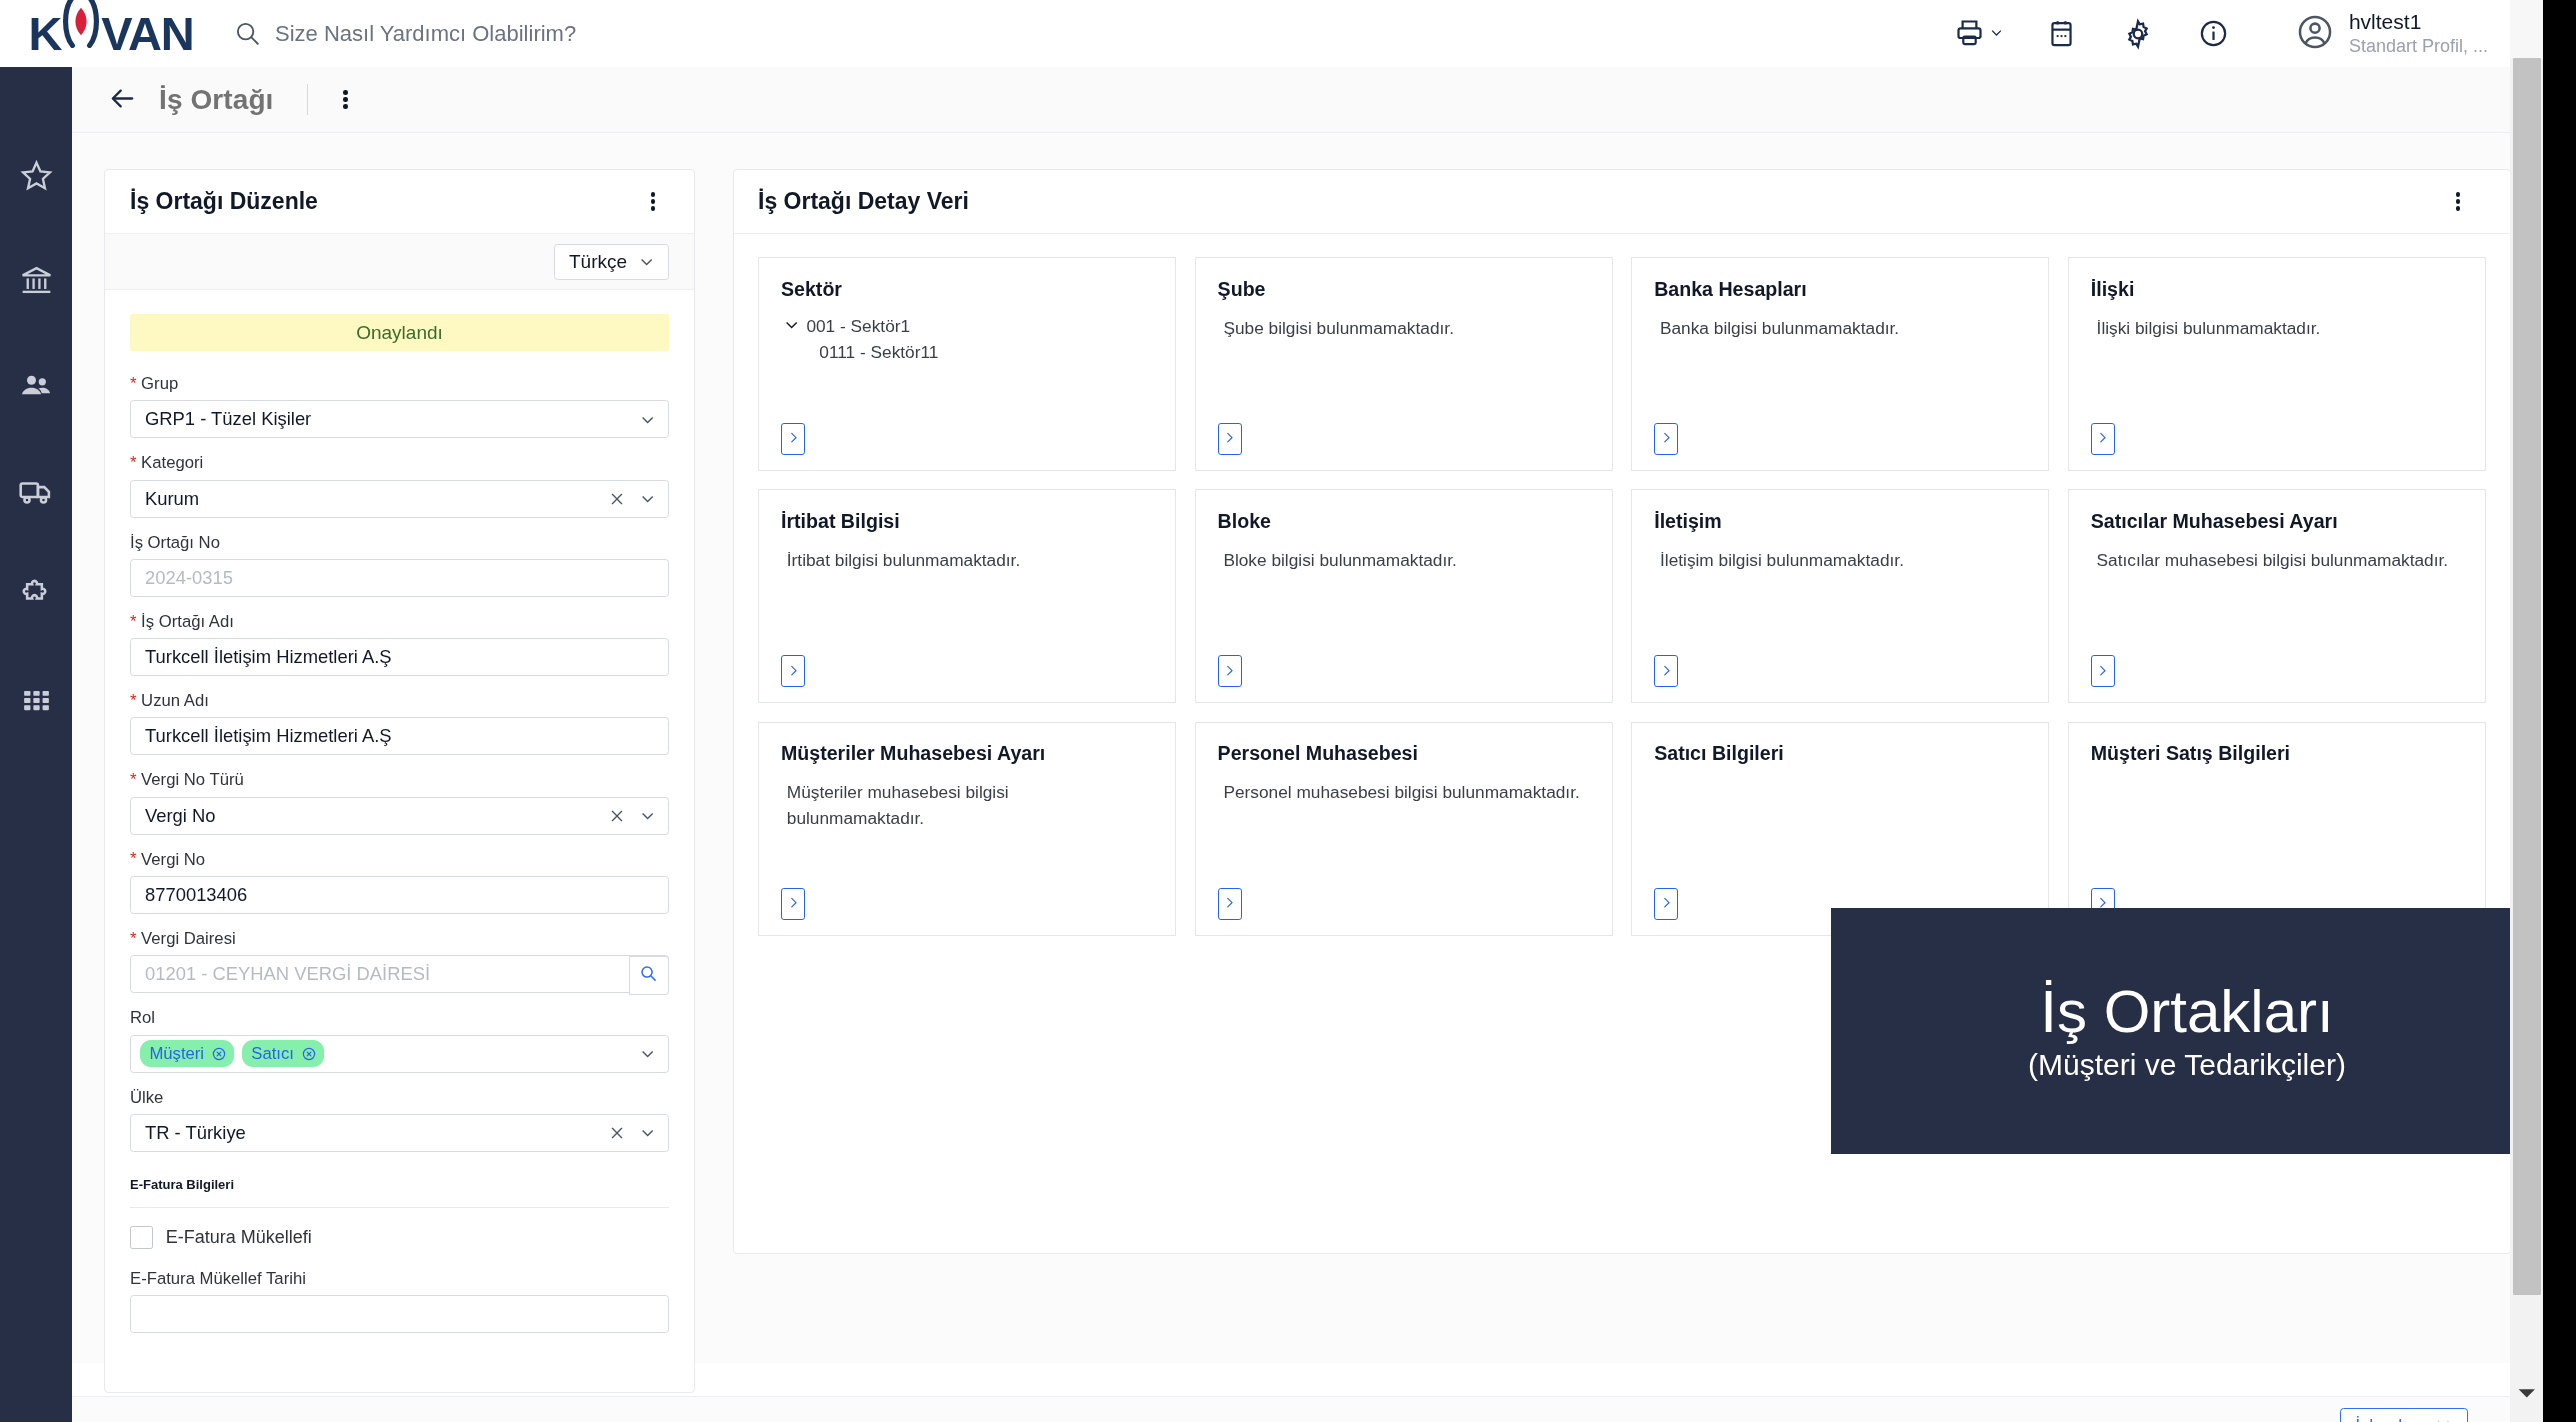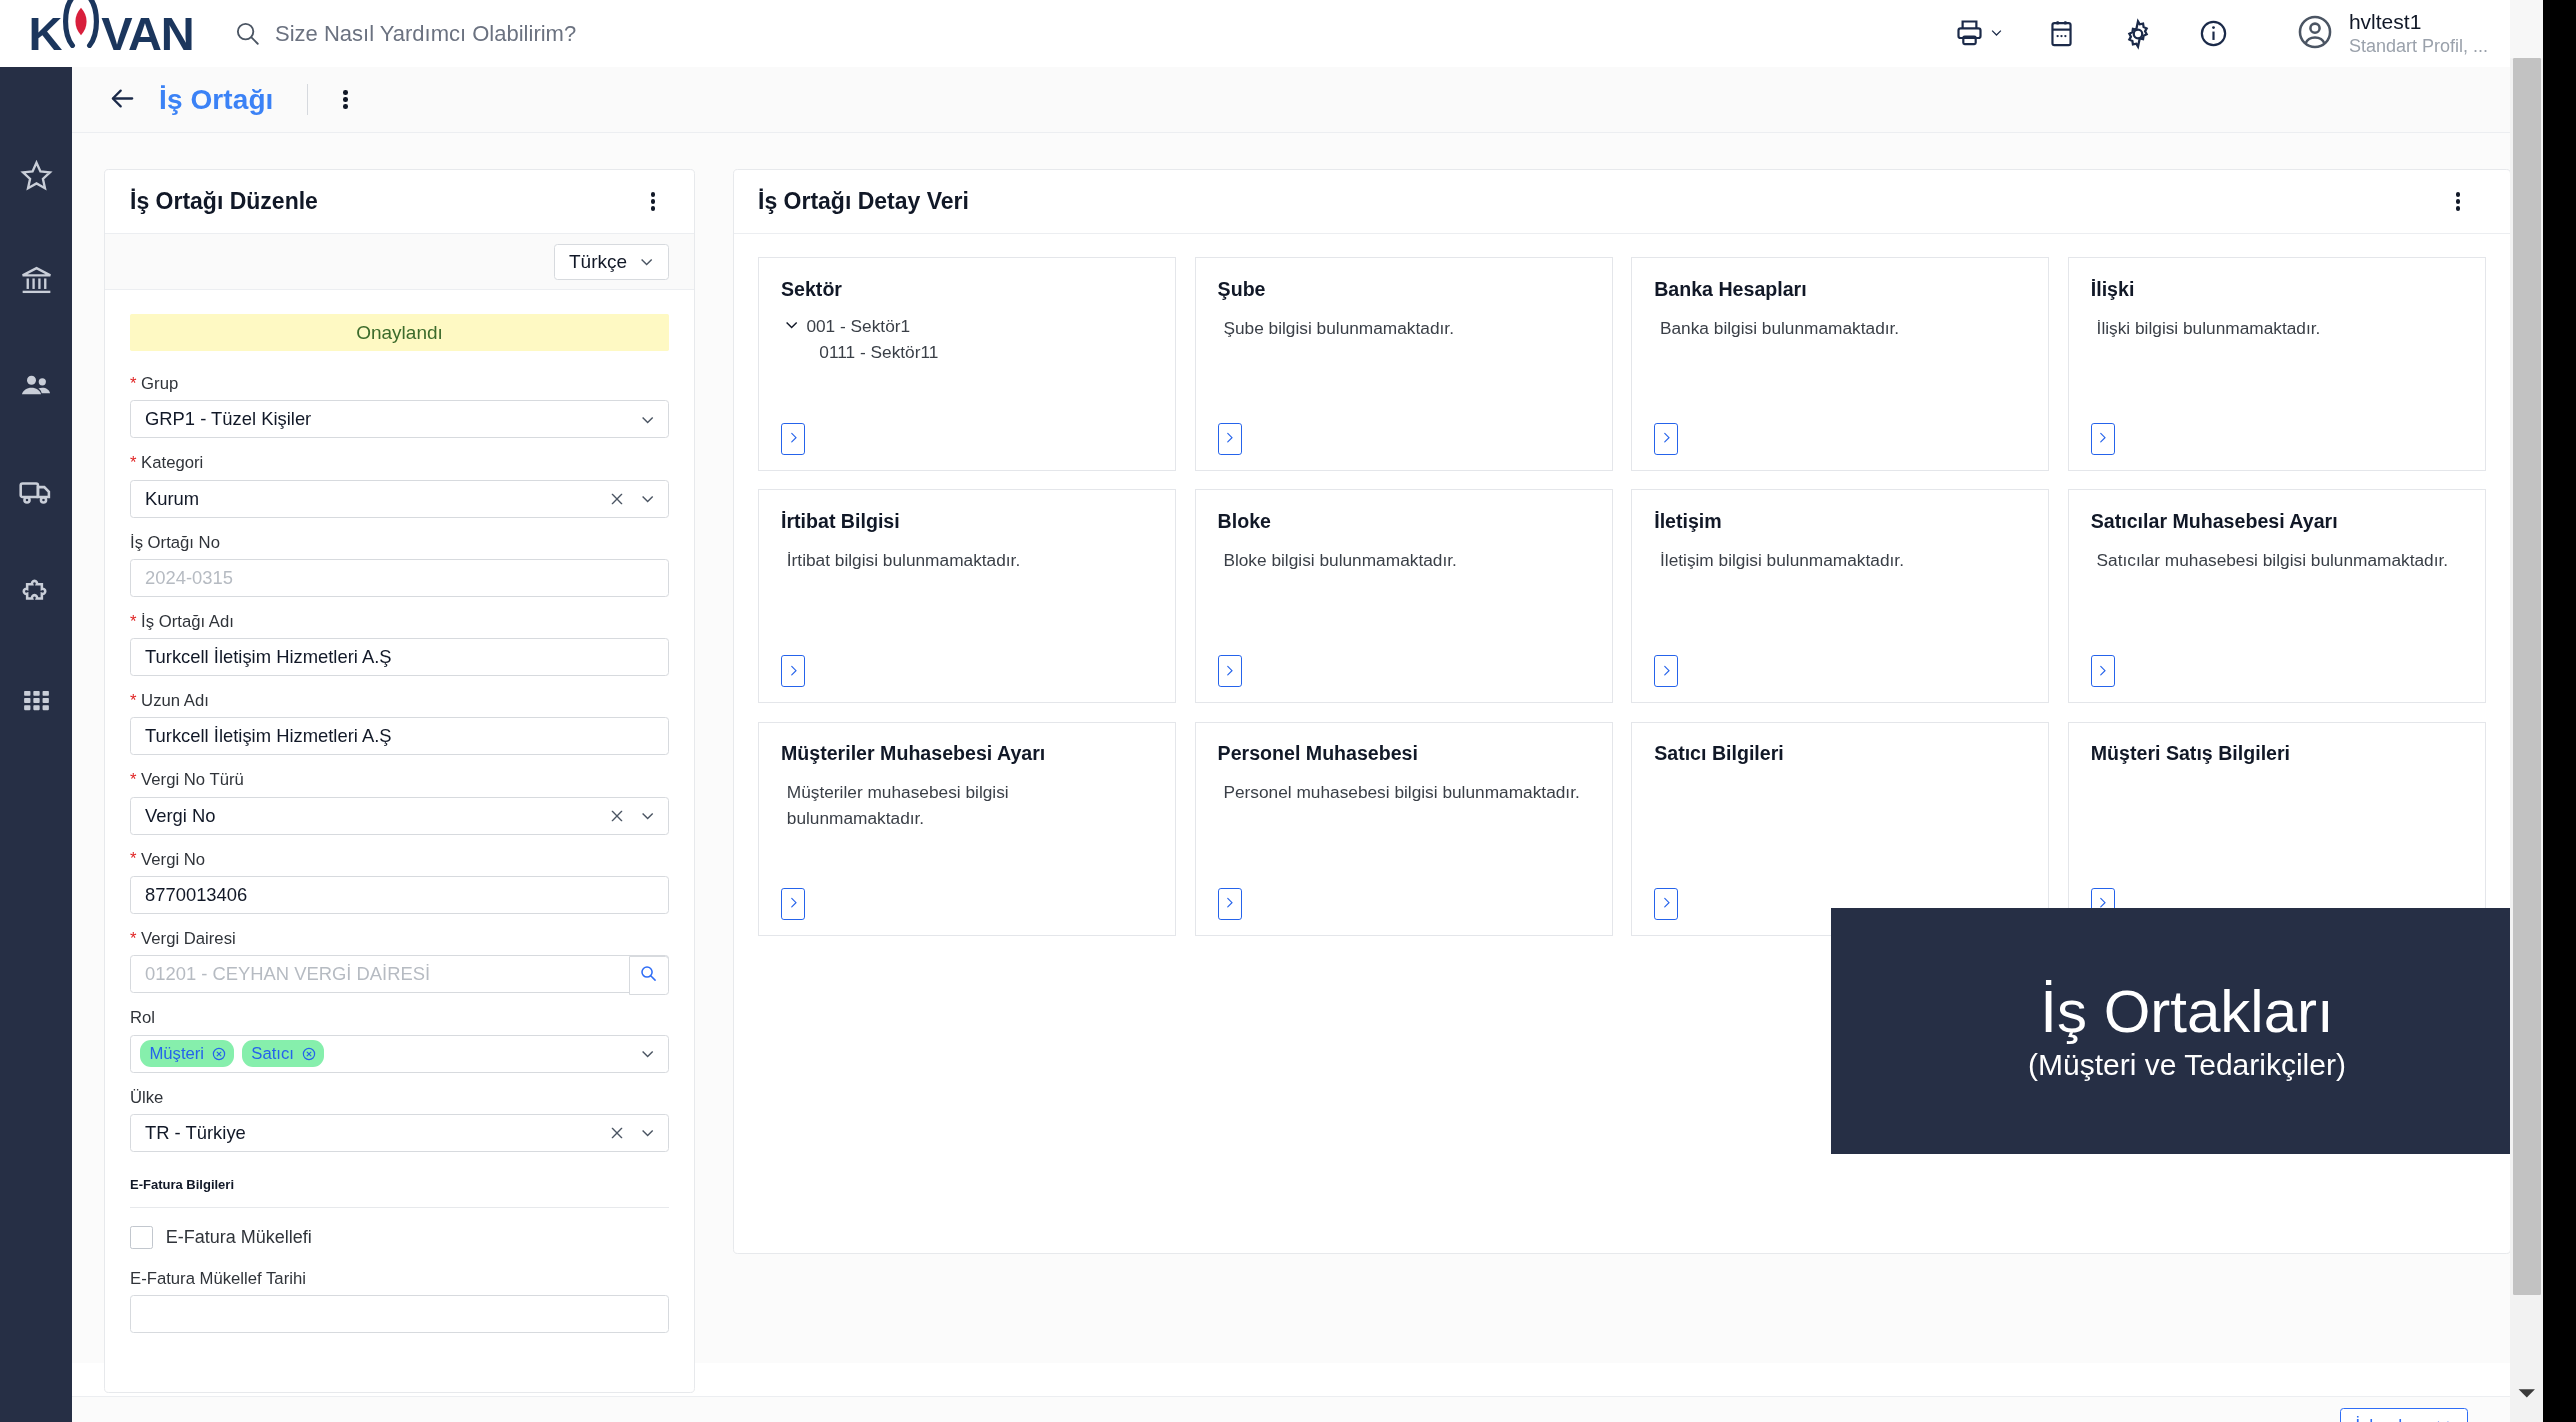--- a/index.html
+++ b/index.html
@@ -62,21 +62,21 @@
   .page-head {
     position: absolute; left: 72px; top: 67px;
     width: 2471px; height: 66px;
     background: #fafafa;
     display: flex; align-items: center;
     padding-left: 35px; gap: 21px;
     border-bottom: 0.6px solid #eceef1;
     z-index: 20;
   }
   .back-arrow { width: 31px; height: 31px; display:flex; align-items:center; justify-content:center; cursor:pointer; }
-  .page-title { font-size: 28px; font-weight: 700; color: #3b82f6; letter-spacing: 0.1px; }
+  .page-title { font-size: 28px; font-weight: 700; color: #737373; letter-spacing: 0.1px; }
   .hdiv { width: 1.2px; height: 31px; background: #d6d9de; margin-left: 12.7px; }
   .kebab { width: 32px; height: 32px; display:flex; align-items:center; justify-content:center; cursor:pointer; }
   .kebab .dot { width: 4.6px; height: 4.6px; background: #111827; border-radius: 50%; display:block; margin: 2.3px auto; }
 
   
   .content {
     position: absolute; left: 72px; top: 133px;
     width: 2471px; height: 1230px;
     background: #fbfbfb;
   }

